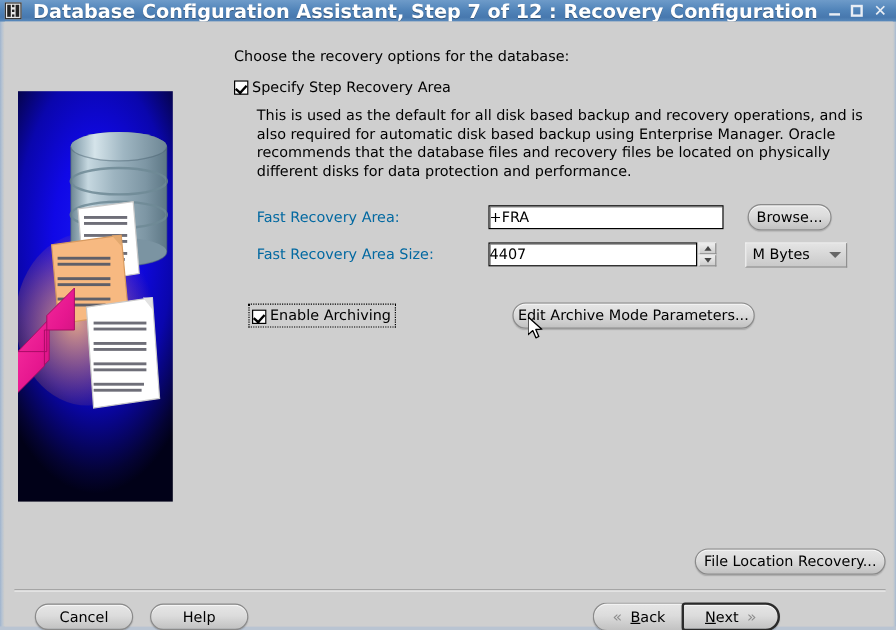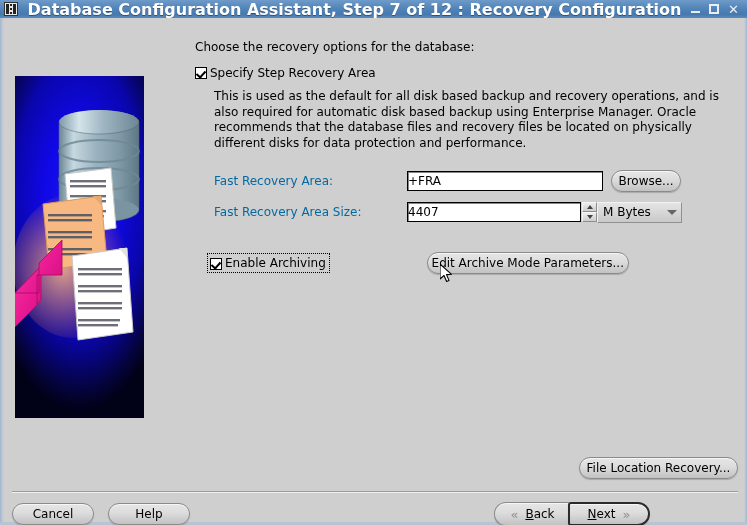--- a/index.html
+++ b/index.html
@@ -237,21 +237,21 @@
     border-right: 3px solid transparent;
     border-bottom: 4px solid #444;
   }
   .spin-down .tri {
     border-left: 3px solid transparent;
     border-right: 3px solid transparent;
     border-top: 4px solid #444;
   }
 
   .combo {
-    margin-left: 0;
+    margin-left: 24px;
     width: 85px; height: 21px;
     background: linear-gradient(to bottom, #e4e4e4, #c9c9c9);
     border: 1px solid #909090;
     border-top-color: #f2f2f2;
     border-left-color: #f2f2f2;
     box-sizing: border-box;
     display: flex;
     align-items: center;
     justify-content: space-between;
     padding: 0 4px 0 5px;
@@ -280,21 +280,21 @@
     color: #000;
     font-family: "DejaVu Sans", sans-serif;
     white-space: nowrap;
     padding: 0 12px;
     box-shadow: inset 0 1px 0 #f6f6f6, 0 1px 1px rgba(0,0,0,0.18);
     cursor: default;
     user-select: none;
   }
 
   #browse-btn {
-    margin-left: 8px;
+    margin-left: 20px;
     width: 70px;
     padding: 0;
   }
 
   
   #arch-row {
     margin-top: 29px;
     margin-left: 12px;
     display: flex;
     align-items: center;
@@ -324,21 +324,21 @@
     left: 8px; top: 473px;
     width: 726px; height: 2px;
     border-top: 1px solid #9b9b9b;
     border-bottom: 1px solid #f0f0f0;
     box-sizing: border-box;
   }
 
   
   #bottom-left {
     position: absolute;
-    left: 8px; top: 485px;
+    left: 25px; top: 485px;
     display: flex;
     gap: 14px;
   }
   #cancel-btn { width: 82px; padding: 0; }
   #help-btn { width: 82px; padding: 0; }
 
   #nav-group {
     position: absolute;
     left: 490px; top: 484px;
     display: flex;

